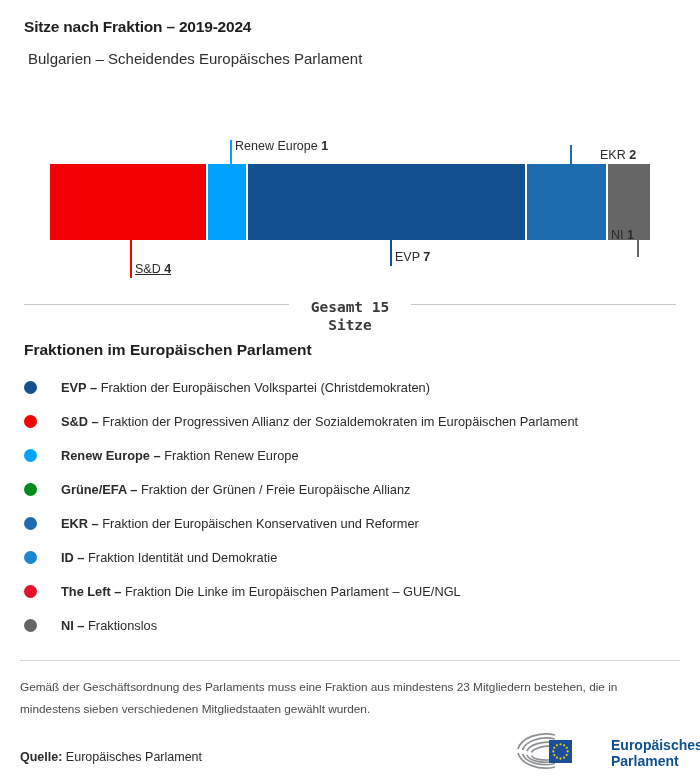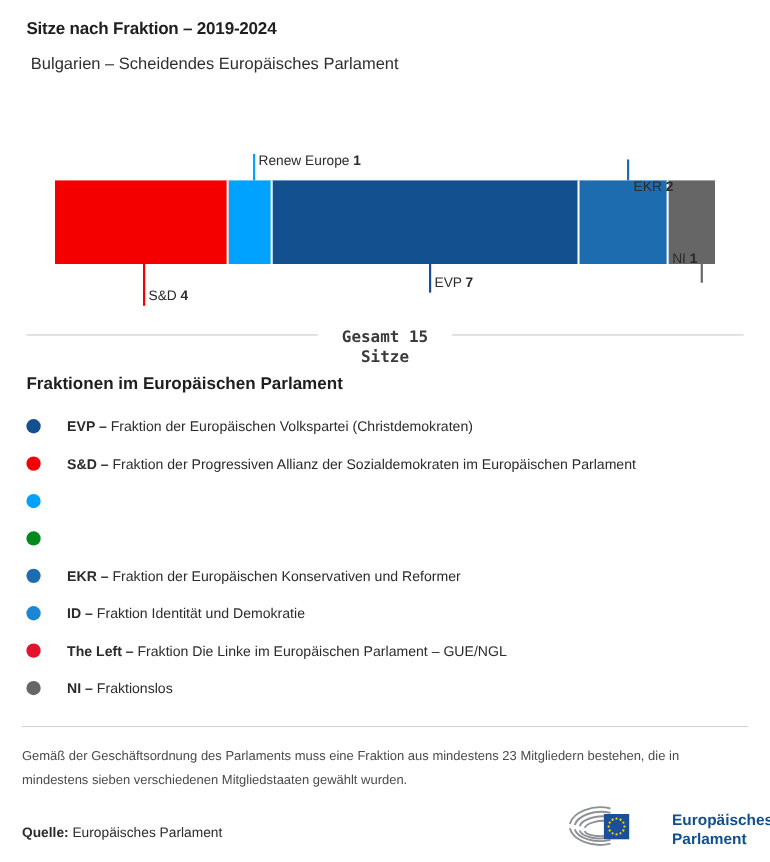--- a/index.html
+++ b/index.html
@@ -175,39 +175,39 @@
 
   <div class="bar">
     <div class="bar-seg" style="width:158px;background:#f40000"></div>
     <div class="bar-seg" style="width:40px;background:#00a2ff"></div>
     <div class="bar-seg" style="width:279px;background:#12508f"></div>
     <div class="bar-seg" style="width:81px;background:#1d6cb0"></div>
     <div class="bar-seg" style="width:42px;background:#666666"></div>
   </div>
 
   <div class="leader" style="left:130px;top:120px;height:38px;background:#f40000;"></div>
-  <div class="callout" style="left:135px;top:143px;">
+  <div class="callout" style="left:135px;top:143px;text-decoration:underline;">
     <span>S&amp;D</span>
     <b>4</b>
   </div>
 
   <div class="leader" style="left:230px;top:20px;height:24px;background:#00a2ff;"></div>
   <div class="callout" style="left:235px;top:20px;">
     <span>Renew Europe</span>
     <b>1</b>
   </div>
 
   <div class="leader" style="left:390px;top:120px;height:26px;background:#12508f;"></div>
   <div class="callout" style="left:395px;top:131px;">
     <span>EVP</span>
     <b>7</b>
   </div>
 
   <div class="leader" style="left:570px;top:25px;height:19px;background:#1d6cb0;"></div>
-  <div class="callout" style="left:576px;top:29px;margin-top:15px;">
+  <div class="callout" style="left:600px;top:29px;">
     <span>EKR</span>
     <b>2</b>
   </div>
 
   <div class="leader" style="left:637px;top:120px;height:17px;background:#666666;"></div>
   <div class="callout right-aligned" style="left:567px;top:109px;width:67px;">
     <span>NI</span>
     <b>1</b>
   </div>
 </div>
@@ -233,23 +233,31 @@
   </div>
   <div class="legend-item">
     <span class="legend-dot" style="background:#f40000"></span>
     <span class="legend-text">
       <span class="legend-abbr">S&amp;D –</span>
       <span>Fraktion der Progressiven Allianz der Sozialdemokraten im Europäischen Parlament</span>
     </span>
   </div>
   <div class="legend-item">
     <span class="legend-dot" style="background:#00a2ff"></span>
+    <span class="legend-text">
+      <span class="legend-abbr">Renew Europe –</span>
+      <span>Fraktion Renew Europe</span>
+    </span>
   </div>
   <div class="legend-item">
     <span class="legend-dot" style="background:#008a1e"></span>
+    <span class="legend-text">
+      <span class="legend-abbr">Grüne/EFA –</span>
+      <span>Fraktion der Grünen / Freie Europäische Allianz</span>
+    </span>
   </div>
   <div class="legend-item">
     <span class="legend-dot" style="background:#1d6cb0"></span>
     <span class="legend-text">
       <span class="legend-abbr">EKR –</span>
       <span>Fraktion der Europäischen Konservativen und Reformer</span>
     </span>
   </div>
   <div class="legend-item">
     <span class="legend-dot" style="background:#1b86d4"></span>

